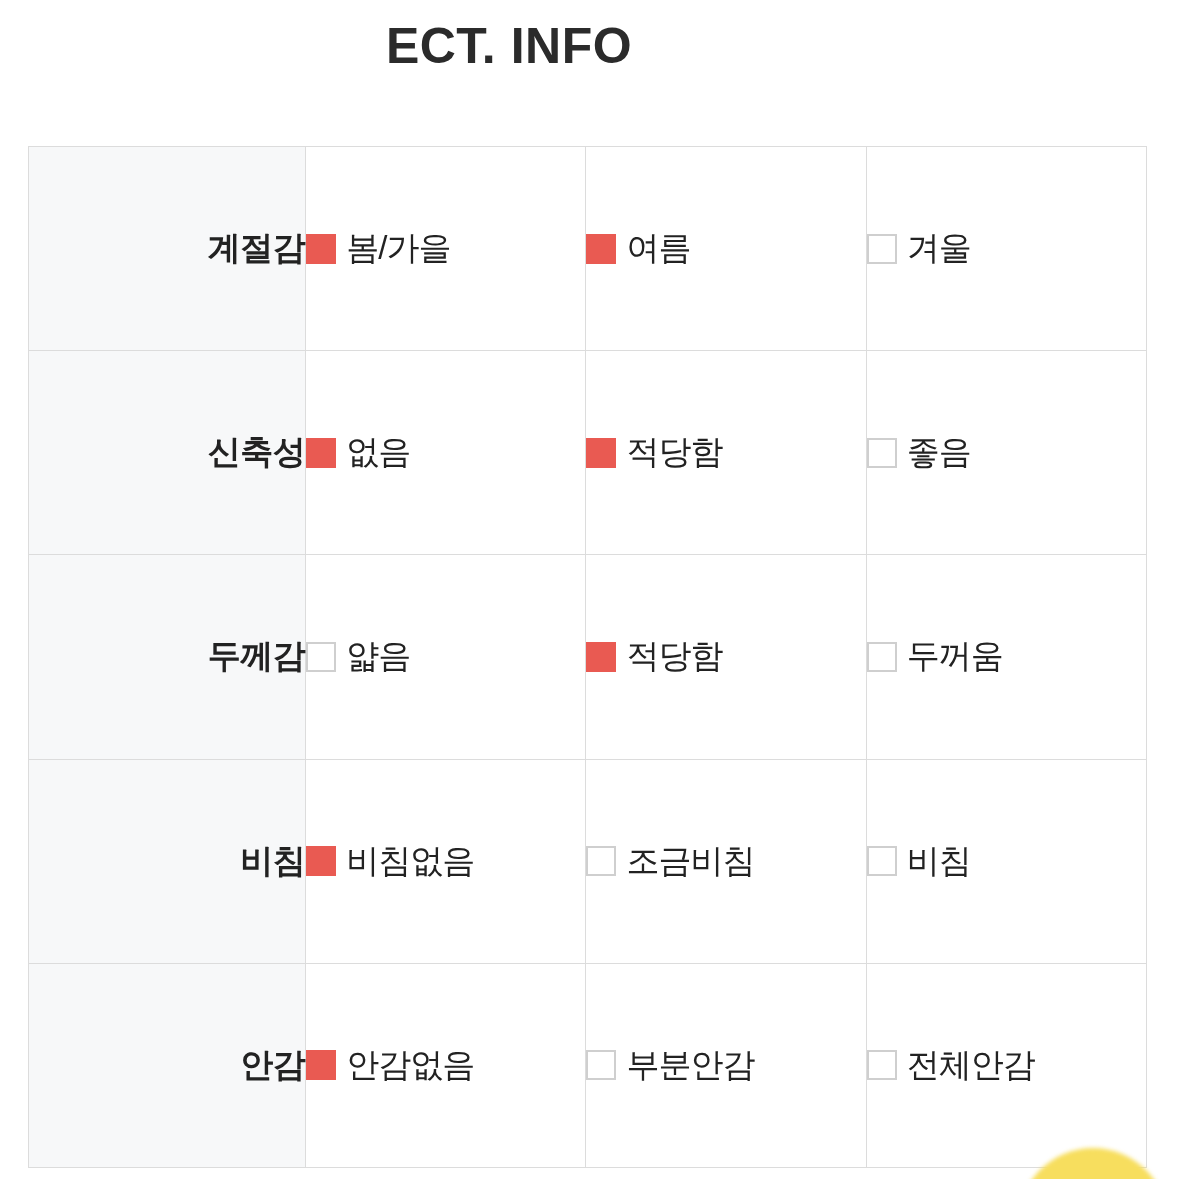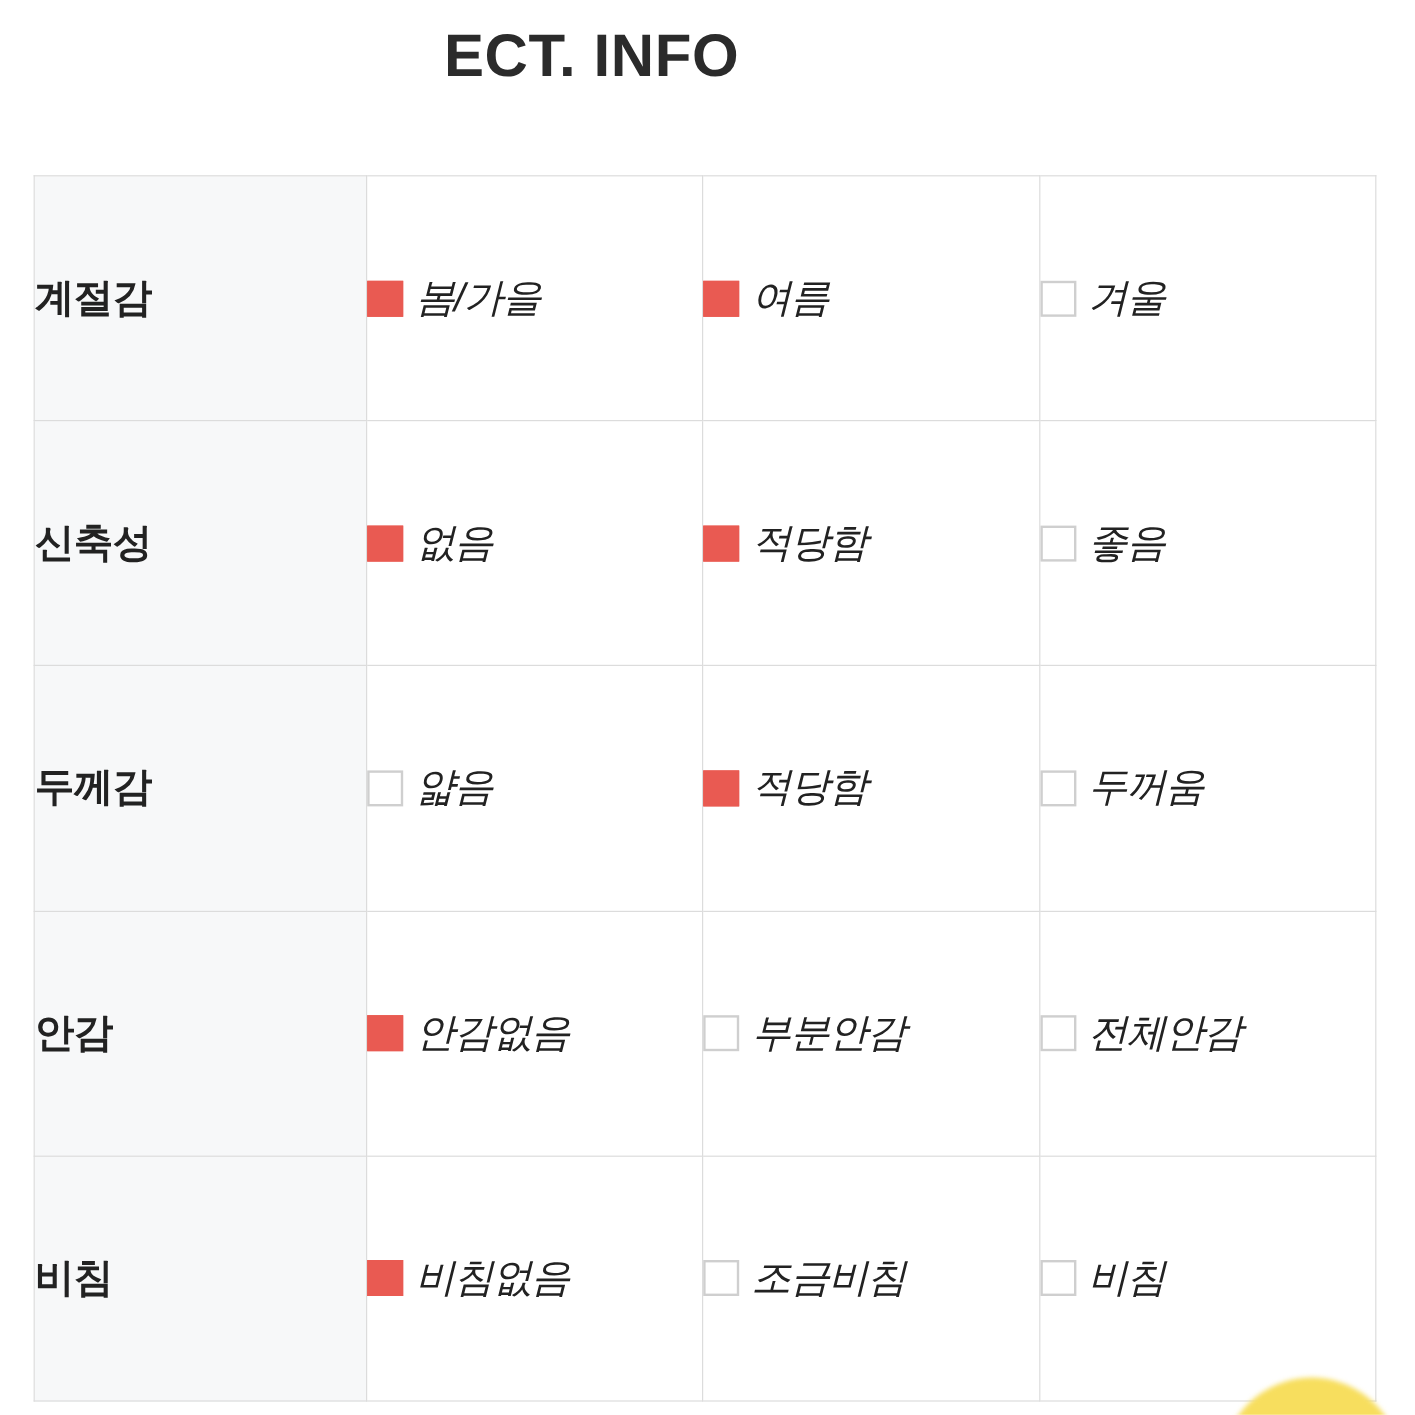--- a/index.html
+++ b/index.html
@@ -15,21 +15,21 @@
     position: relative;
     overflow: hidden;
     font-family: "Liberation Sans", "DejaVu Sans", sans-serif;
     color: #2e2e2e;
   }
 
   
   .page-title {
     position: absolute;
     top: 18px;
-    left: 0;
+    left: 16px;
     width: 986px;
     text-align: center;
     font-size: 50px;
     font-weight: bold;
     letter-spacing: 0.5px;
     color: #2b2b2b;
     line-height: 1.15;
   }
 
   
@@ -60,37 +60,36 @@
   .info-table td {
     border: 1px solid #dcdcdc;
     padding: 0;
     vertical-align: middle;
   }
   .col-label  { width: 277px; }
   .col-opt    { width: 280px; }
 
   .cell-label {
     background: #f7f8f9;
-    text-align: left;
+    text-align: right;
     font-size: 33px;
     font-weight: bold;
     color: #222222;
     letter-spacing: -0.5px;
   }
 
   .cell-option {
     background: #ffffff;
     padding-left: 22px;
   }
 
   .opt-inner {
     display: flex;
     align-items: center;
     gap: 10px;
-    font-style: italic;
   }
 
   .box {
     flex: 0 0 auto;
     width: 30px;
     height: 30px;
     display: inline-block;
   }
   .box.checked {
     background: #e95a52;
@@ -179,57 +178,57 @@
           </div>
         </td>
         <td class="cell-option">
           <div class="opt-inner">
             <span class="box unchecked"></span>
             <span class="opt-text">두꺼움</span>
           </div>
         </td>
       </tr>
       <tr>
+        <td class="cell-label">비침</td>
+        <td class="cell-option">
+          <div class="opt-inner">
+            <span class="box checked"></span>
+            <span class="opt-text">비침없음</span>
+          </div>
+        </td>
+        <td class="cell-option">
+          <div class="opt-inner">
+            <span class="box unchecked"></span>
+            <span class="opt-text">조금비침</span>
+          </div>
+        </td>
+        <td class="cell-option">
+          <div class="opt-inner">
+            <span class="box unchecked"></span>
+            <span class="opt-text">비침</span>
+          </div>
+        </td>
+      </tr>
+      <tr>
         <td class="cell-label">안감</td>
         <td class="cell-option">
           <div class="opt-inner">
             <span class="box checked"></span>
             <span class="opt-text">안감없음</span>
           </div>
         </td>
         <td class="cell-option">
           <div class="opt-inner">
             <span class="box unchecked"></span>
             <span class="opt-text">부분안감</span>
           </div>
         </td>
         <td class="cell-option">
           <div class="opt-inner">
             <span class="box unchecked"></span>
             <span class="opt-text">전체안감</span>
-          </div>
-        </td>
-      </tr>
-      <tr>
-        <td class="cell-label">비침</td>
-        <td class="cell-option">
-          <div class="opt-inner">
-            <span class="box checked"></span>
-            <span class="opt-text">비침없음</span>
-          </div>
-        </td>
-        <td class="cell-option">
-          <div class="opt-inner">
-            <span class="box unchecked"></span>
-            <span class="opt-text">조금비침</span>
-          </div>
-        </td>
-        <td class="cell-option">
-          <div class="opt-inner">
-            <span class="box unchecked"></span>
-            <span class="opt-text">비침</span>
           </div>
         </td>
       </tr>
     </tbody>
 </table>
 
 <div class="deco-blob"></div>
 
 </body></html>

